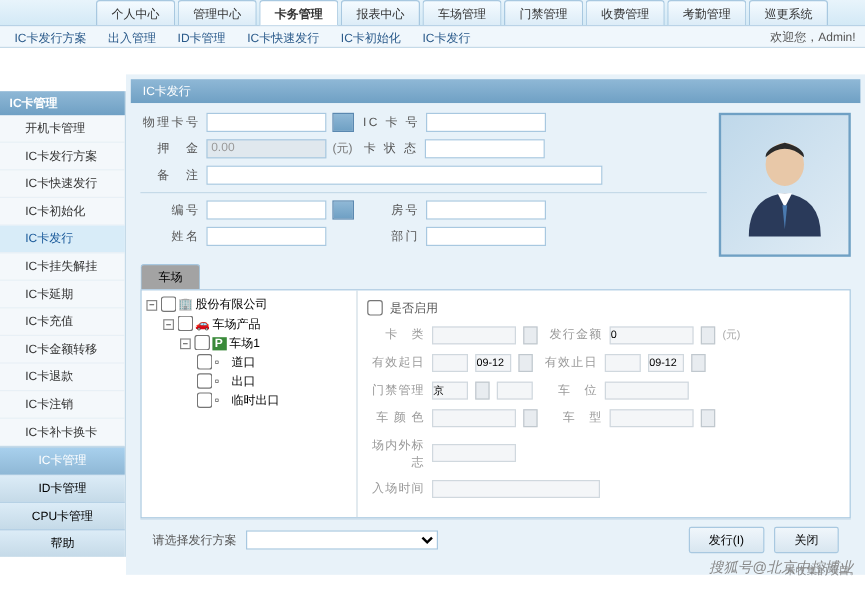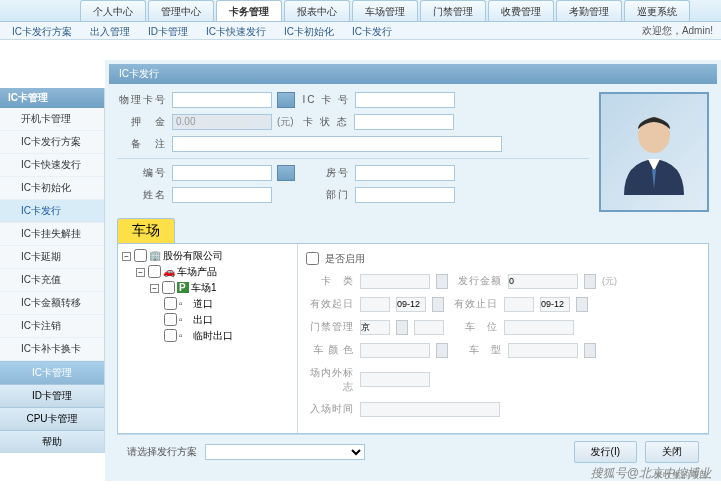--- a/index.html
+++ b/index.html
@@ -36,21 +36,21 @@
 .form-input { height: 16px; border: 1px solid #a8c8e0; background: #fff; font-size: 10px; padding: 0 3px; }
 .form-input.w120 { width: 100px; }
 .form-input.disabled { background: #e0e8ee; color: #999; }
 .btn-small { width: 18px; height: 16px; background: linear-gradient(#8fb8d6, #6fa0c4); border: 1px solid #5a88b0; cursor: pointer; }
 .divider { border: none; border-top: 1px solid #c5dae8; margin: 6px 0; }
 
 .avatar-box { width: 110px; height: 120px; border: 2px solid #6fa0c4; background: linear-gradient(135deg, #bfd8ea, #e0ecf5); display: flex; align-items: center; justify-content: center; }
 
 .tab-section { margin-top: 6px; flex: 1; display: flex; flex-direction: column; }
 .tab-header { display: flex; }
-.tab-btn { padding: 3px 14px; font-size: 14px; background: #fde047; border: 1px solid #a8c8e0; border-bottom: none; border-radius: 3px 3px 0 0; cursor: pointer; }
+.tab-btn { padding: 3px 14px; font-size: 10px; background: #a3a3a3; border: 1px solid #a8c8e0; border-bottom: none; border-radius: 3px 3px 0 0; cursor: pointer; }
 .tab-content { flex: 1; background: #fff; border: 1px solid #a8c8e0; display: flex; }
 
 .tree-panel { width: 180px; border-right: 1px solid #d0dce5; padding: 4px; font-size: 10px; }
 .tree-node { padding: 1px 0; white-space: nowrap; }
 .tree-indent1 { padding-left: 14px; }
 .tree-indent2 { padding-left: 28px; }
 .tree-indent3 { padding-left: 42px; }
 .tree-toggle { display: inline-block; width: 9px; height: 9px; border: 1px solid #888; text-align: center; line-height: 7px; font-size: 8px; margin-right: 3px; }
 .tree-icon { display: inline-block; width: 12px; margin-right: 2px; }
 .tree-cb { vertical-align: middle; margin-right: 2px; }
@@ -101,20 +101,21 @@
     <div class="sidebar-items">
         <div class="sidebar-item">开机卡管理</div>
         <div class="sidebar-item">IC卡发行方案</div>
         <div class="sidebar-item">IC卡快速发行</div>
         <div class="sidebar-item">IC卡初始化</div>
         <div class="sidebar-item active">IC卡发行</div>
         <div class="sidebar-item">IC卡挂失解挂</div>
         <div class="sidebar-item">IC卡延期</div>
         <div class="sidebar-item">IC卡充值</div>
         <div class="sidebar-item">IC卡金额转移</div>
+        <div class="sidebar-item">IC卡退款</div>
         <div class="sidebar-item">IC卡注销</div>
         <div class="sidebar-item">IC卡补卡换卡</div>
       </div>
     <div class="sidebar-bottom">
         <div class="sidebar-bottom-item active">IC卡管理</div>
         <div class="sidebar-bottom-item">ID卡管理</div>
         <div class="sidebar-bottom-item">CPU卡管理</div>
         <div class="sidebar-bottom-item">帮助</div>
       </div>
   </div>

